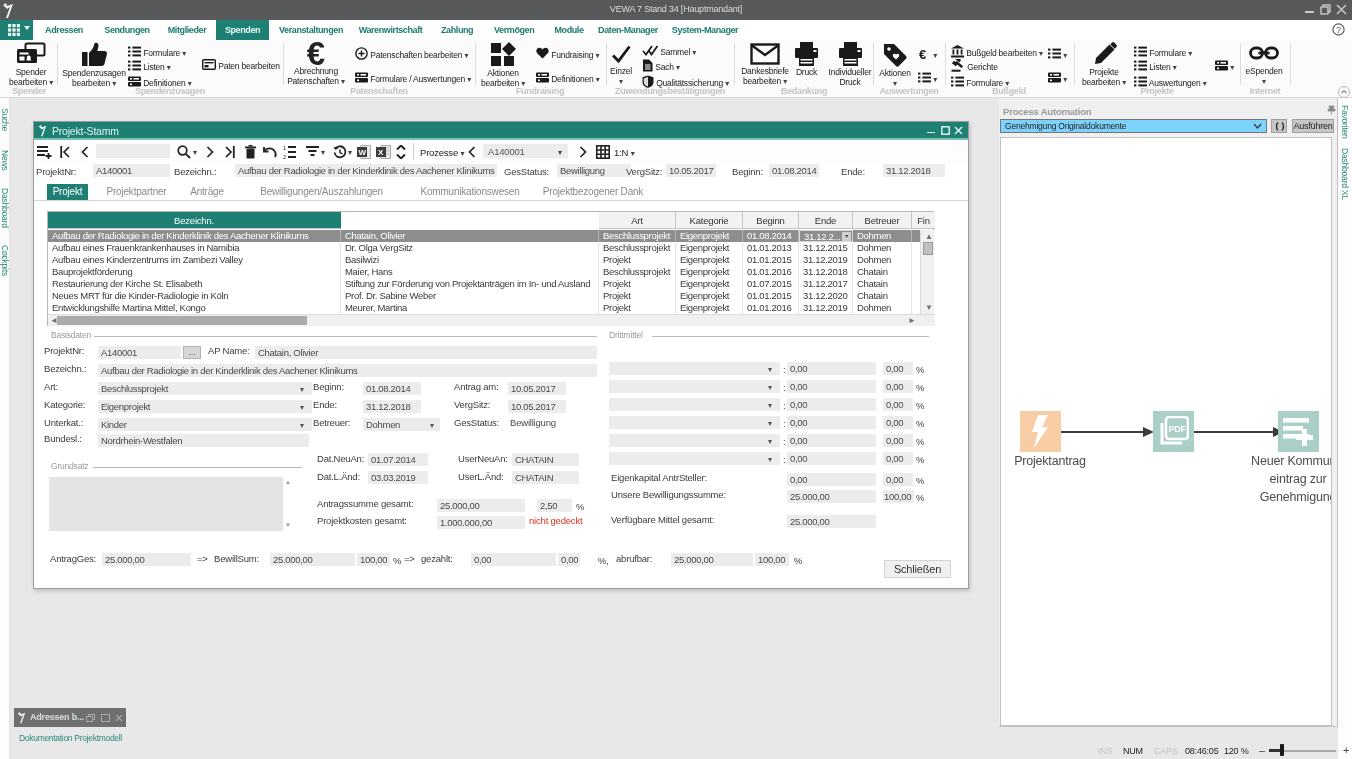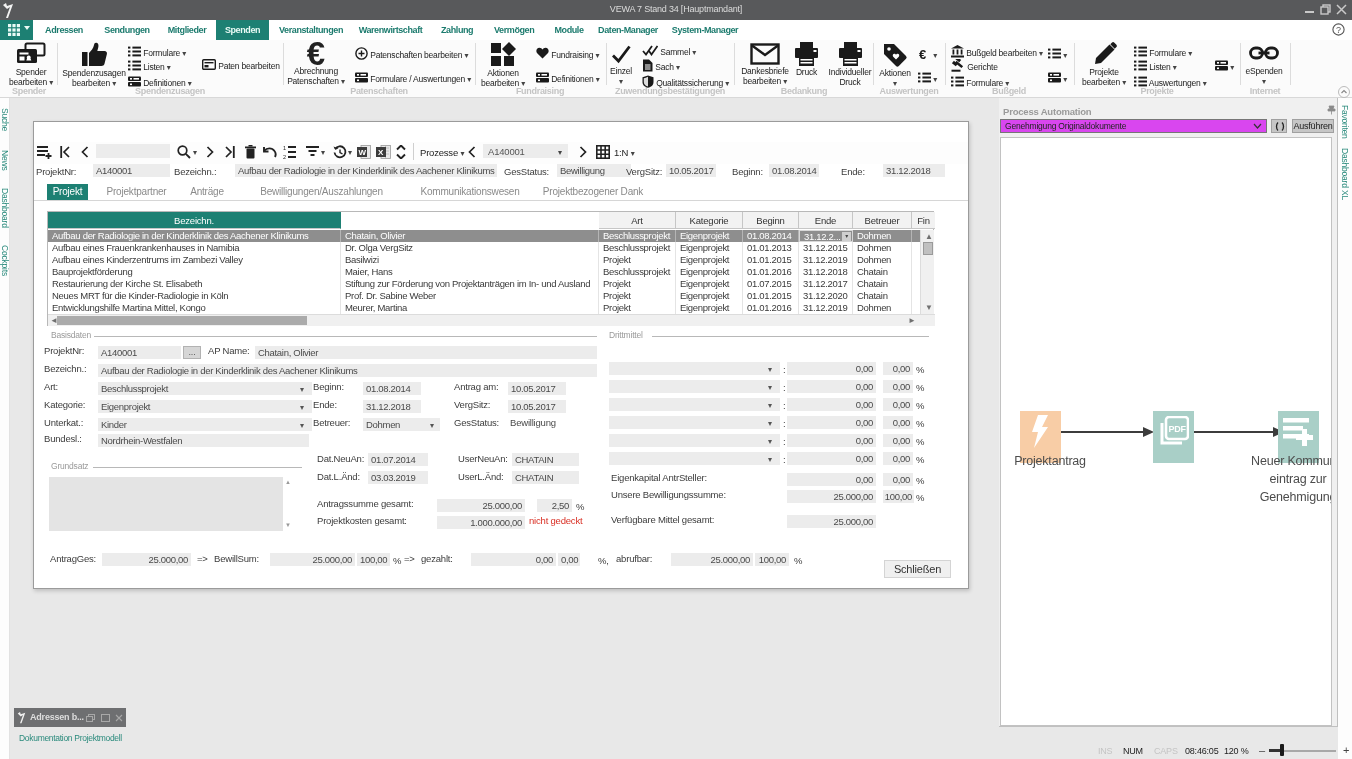--- a/index.html
+++ b/index.html
@@ -28,21 +28,21 @@
 #leftstrip { position:absolute; left:0; top:98px; width:10px; height:661px; background:#fdfdfd; border-right:1px solid #e2e2e2; }
 .vtext { writing-mode:vertical-rl; font-size:8.5px; letter-spacing:-0.2px; color:#2a8a7c; position:absolute; left:0px; white-space:nowrap; }
 #rightstrip { position:absolute; left:1338px; top:98px; width:14px; height:661px; background:#fdfdfd; }
 
 #win { position:absolute; left:33px; top:121px; width:936px; height:468px; background:#ffffff; border:1px solid #9b9b9b; box-shadow:1px 2px 4px rgba(0,0,0,0.18); }
 #wtitle { position:absolute; left:0; top:0; width:934px; height:18px; background:#1d8073; border-bottom:2px solid #7cc2b5; color:#dff2ec; }
 #wtitle .t { position:absolute; left:18px; top:3px; font-size:10.5px; }
 #wtool { position:absolute; left:0; top:20px; width:934px; height:22px; background:#fdfdfd; }
 .lbl { position:absolute; font-size:9.5px; letter-spacing:-0.2px; color:#3c3c3c; white-space:nowrap; }
 .box { position:absolute; background:#ececec; font-size:9.5px; letter-spacing:-0.3px; color:#4a4a4a; white-space:nowrap; overflow:hidden; padding:1px 3px 0 3px; height:13px; }
-.box.r { text-align:right; }
+.box.r { }
 .cbarrow { position:absolute; font-size:8px; color:#555; }
 .wtab { position:absolute; top:62px; height:16px; line-height:16px; font-size:10px; letter-spacing:-0.2px; color:#8a8a8a; text-align:center; }
 .wtab.active { background:#1d8073; color:#ffffff; }
 
 #wtable { position:absolute; left:13px; top:89px; width:887px; height:115px; border:1px solid #b8b8b8; background:#fff; }
 .th { position:absolute; top:0; height:17px; background:#f2f2f2; border-right:1px solid #c6c6c6; border-bottom:1px solid #c6c6c6; font-size:9.5px; color:#333; text-align:center; line-height:17px; overflow:hidden; }
 .th.teal { background:#1d8073; color:#fff; border-right:1px solid #1d8073; }
 .tr { position:absolute; height:12px; font-size:9.5px; letter-spacing:-0.3px; color:#3a3a3a; line-height:12px; white-space:nowrap; }
 .td { position:absolute; top:0; height:12px; overflow:hidden; padding-left:4px; border-right:1px solid #e4e4e4; }
 .tr.sel { background:#8e8e8e; color:#fff; }
@@ -50,21 +50,21 @@
 
 .sb { position:absolute; background:#f0f0f0; }
 .sbarrow { position:absolute; font-size:8px; color:#707070; line-height:8px; }
 
 .seclbl { position:absolute; font-size:8.5px; color:#9a9a9a; white-space:nowrap; }
 .secline { position:absolute; height:1px; background:#b8b8b8; }
 .red { color:#d93025; }
 
 #papanel { position:absolute; left:999px; top:98px; width:339px; height:629px; background:#f0f0f0; border-right:1px solid #c0c0c0; border-bottom:1px solid #c0c0c0; }
 #pacanvas { position:absolute; left:1px; top:39px; width:332px; height:589px; background:#ffffff; border:1px solid #c2c2c2; overflow:hidden; }
-.node { position:absolute; width:41px; height:52px; }
+.node { position:absolute; width:41px; height:41px; }
 .nodelbl { position:absolute; font-size:12.5px; color:#4c4c4c; text-align:center; line-height:18px; }
 
 #taskitem { position:absolute; left:14px; top:708px; width:112px; height:19px; background:#6e6f71; color:#e0e0e0; }
 </style>
 </head>
 <body>
 
 <div id="titlebar">
   <svg class="abs" style="left:2px;top:2px" width="16" height="17" viewBox="0 0 16 17">
     <path d="M1 3 L4 1 L5 4 L11 2 L6 16 L4 16 L8 5 L5 7 Z" fill="#f2f2f2"></path>
@@ -373,20 +373,33 @@
   <div class="vtext" style="top:52px">News</div>
   <div class="vtext" style="top:90px">Dashboard</div>
   <div class="vtext" style="top:147px">Cockpits</div>
 </div>
 <div id="rightstrip">
   <div class="vtext" style="left:2px;top:7px">Favoriten</div>
   <div class="vtext" style="left:2px;top:50px">Dashboard XL</div>
 </div>
 
 <div id="win">
+  <div id="wtitle">
+    <svg class="abs" style="left:4px;top:2px" width="12" height="13" viewBox="0 0 16 17">
+        <path d="M1 3 L4 1 L5 4 L11 2 L6 16 L4 16 L8 5 L5 7 Z" fill="#eafaf5"></path>
+      </svg>
+    <div class="t">Projekt-Stamm</div>
+    <div class="abs" style="left:893px;top:3px;width:8px;height:8px;border-bottom:1.6px solid #eafaf5"></div>
+    <svg class="abs" style="left:907px;top:4px" width="9" height="9" viewBox="0 0 9 9">
+        <rect x="0.8" y="0.8" width="7.4" height="7.4" fill="none" stroke="#eafaf5" stroke-width="1.4"></rect>
+      </svg>
+    <svg class="abs" style="left:920px;top:4px" width="9" height="9" viewBox="0 0 9 9">
+        <path d="M1 1 L8 8 M8 1 L1 8" stroke="#eafaf5" stroke-width="1.4"></path>
+      </svg>
+  </div>
   <div id="wtool">
     <svg class="abs" style="left:3px;top:3px" width="16" height="15" viewBox="0 0 16 15">
         <path d="M0 2 H11 M0 6 H11 M0 10 H8" stroke="#222" stroke-width="1.8"></path>
         <path d="M11.5 8 V14 M8.5 11 H14.5" stroke="#222" stroke-width="1.8"></path>
       </svg>
     <svg class="abs" style="left:26px;top:4px" width="10" height="12" viewBox="0 0 10 12">
         <path d="M1.2 0 V12" stroke="#222" stroke-width="1.8"></path>
         <path d="M9 1 L4 6 L9 11" fill="none" stroke="#222" stroke-width="1.7"></path>
       </svg>
     <svg class="abs" style="left:47px;top:4px" width="8" height="12" viewBox="0 0 8 12">
@@ -685,21 +698,21 @@
   <div class="box r" style="left:721px;top:431px;width:34px">100,00</div>
   <div class="lbl" style="left:760px;top:433px">%</div>
   <div class="abs" style="left:850px;top:438px;width:67px;height:18px;background:#f0f0f0;border:1px solid #d4d4d4;text-align:center;line-height:17px;font-size:11px;color:#333">Schließen</div>
 </div>
 
 <div id="papanel">
   <div class="abs" style="left:4px;top:8px;font-size:9.5px;font-weight:bold;color:#9a9a9a">Process Automation</div>
   <svg class="abs" style="left:328px;top:7px" width="9" height="10" viewBox="0 0 9 10">
       <path d="M2 1 H7 L6 4 H3 Z M1 4 H8 V6 H1 Z M4.5 6 V9.5" fill="#8a8a8a" stroke="#8a8a8a" stroke-width="0.8"></path>
     </svg>
-  <div class="abs" style="left:1px;top:21px;width:267px;height:14px;background:#d946ef;border:1px solid #767676;font-size:8.5px;color:#222;padding:0 0 0 4px;line-height:13px">Genehmigung Originaldokumente</div>
+  <div class="abs" style="left:1px;top:21px;width:267px;height:14px;background:#7dd3fc;border:1px solid #767676;font-size:8.5px;color:#222;padding:0 0 0 4px;line-height:13px">Genehmigung Originaldokumente</div>
   <svg class="abs" style="left:254px;top:25px" width="9" height="7" viewBox="0 0 9 7">
       <path d="M1 1 L4.5 5 L8 1" fill="none" stroke="#333" stroke-width="1.2"></path>
     </svg>
   <div class="abs" style="left:272px;top:21px;width:16px;height:14px;background:#c6c6c6;border:1px solid #a0a0a0">
       <svg style="position:absolute;left:3px;top:2px" width="10" height="9" viewBox="0 0 10 9">
         <path d="M3 0.5 C1 2.5 1 6.5 3 8.5 M7 0.5 C9 2.5 9 6.5 7 8.5" fill="none" stroke="#222" stroke-width="1.3"></path>
       </svg>
     </div>
   <div class="abs" style="left:293px;top:21px;width:42px;height:14px;background:#c6c6c6;border:1px solid #a0a0a0;font-size:9px;color:#222;text-align:center;line-height:12px">Ausführen</div>
   <div id="pacanvas">

